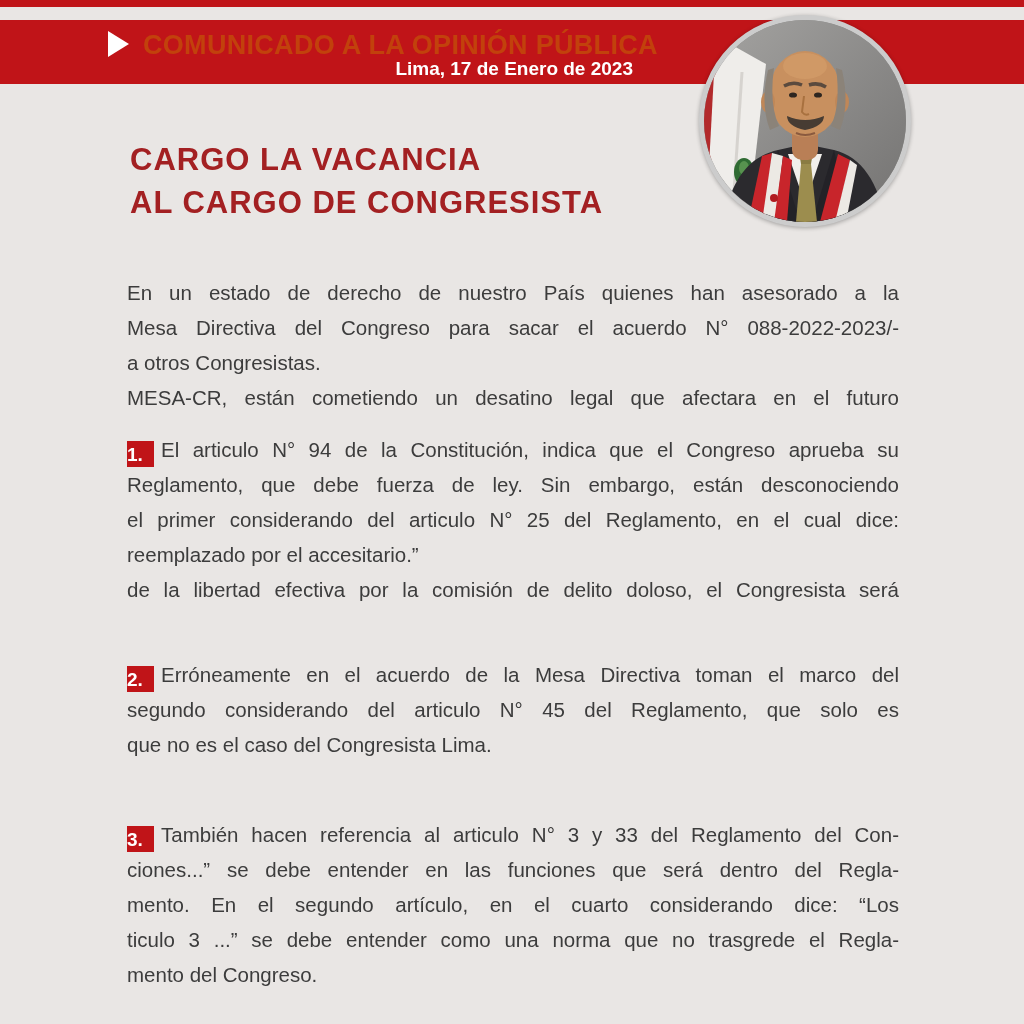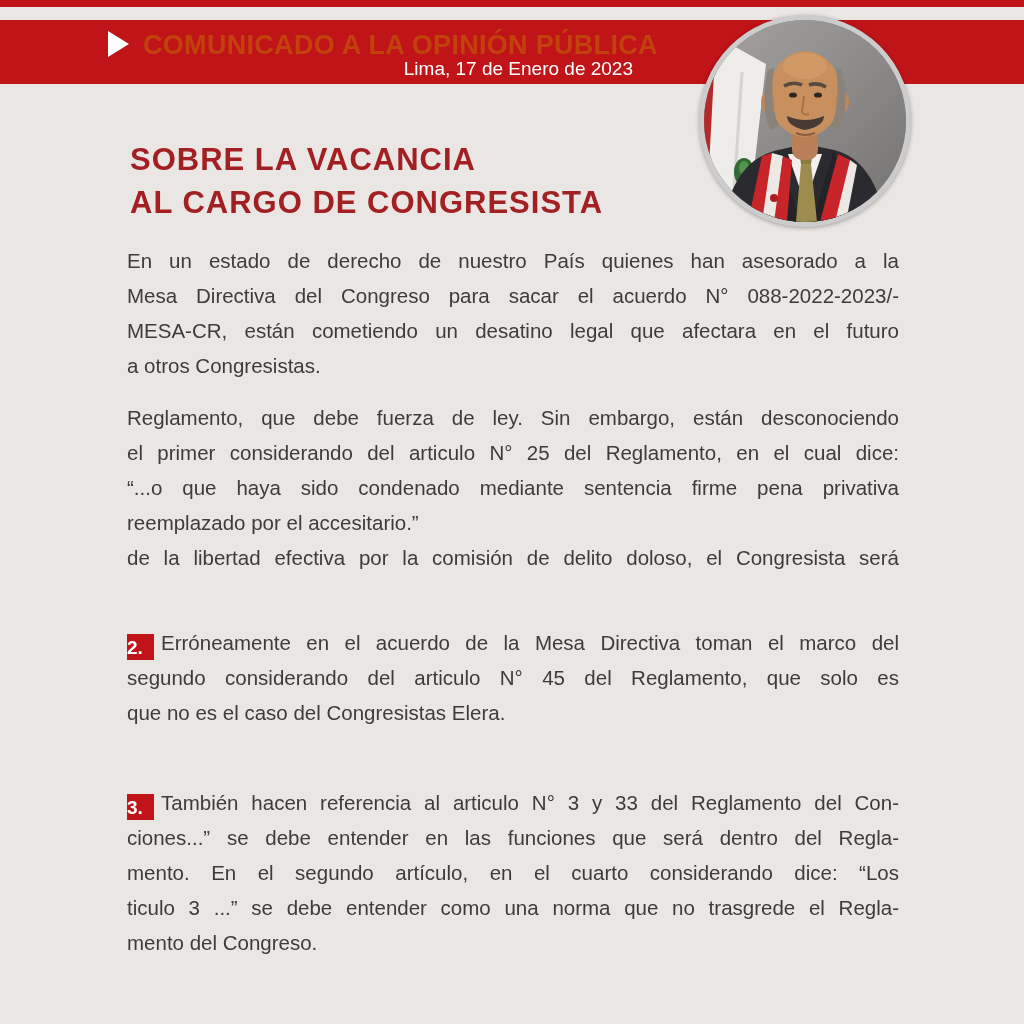--- a/index.html
+++ b/index.html
@@ -9,35 +9,35 @@
 
   
   .top-strip{position:absolute;left:0;top:0;width:1024px;height:7px;background:#c01418;}
   .red-bar{position:absolute;left:0;top:20px;width:1024px;height:64px;background:#c01418;}
   .play-icon{position:absolute;left:108px;top:31px;width:0;height:0;
              border-top:13px solid transparent;border-bottom:13px solid transparent;
              border-left:21px solid #ffffff;}
   .bar-title{position:absolute;left:143px;top:30px;color:#c2410c;font-weight:bold;
              font-size:27px;letter-spacing:0.3px;white-space:nowrap;}
   .bar-date{position:absolute;left:273px;top:58px;width:360px;text-align:right;
-            color:#ffffff;font-weight:normal;font-size:19px;white-space:nowrap;}
+            color:#ffffff;font-weight:bold;font-size:19px;white-space:nowrap;}
 
   
   .portrait{position:absolute;left:699px;top:15px;width:202px;height:202px;
             border:5px solid #cccccc;border-radius:50%;overflow:hidden;
             box-shadow:0 1px 4px rgba(0,0,0,.3);background:#8d8c8a;}
   .portrait svg{display:block;width:202px;height:202px;}
 
   
   .doc-title{position:absolute;left:130px;top:138px;color:#a32022;font-weight:bold;
              font-size:31px;line-height:43px;letter-spacing:1px;white-space:nowrap;}
 
   
   .para{position:absolute;left:127px;width:772px;color:#3c3c3c;font-size:20.5px;
-        line-height:35px;}
+        line-height:35px;margin-top:32px;}
   .para.p0{top:243px;}
   .para.p1{top:400px;}
   .para.p2{top:625px;}
   .para.p3{top:785px;}
   .bline{height:35px;text-align:justify;text-align-last:justify;overflow:hidden;}
   .bline.last{text-align:left;text-align-last:left;}
   .badge{display:inline-block;width:27px;height:27px;line-height:27px;margin-right:7px;
          background:#c01418;color:#ffffff;font-weight:bold;font-size:19px;
          text-align:center;vertical-align:-4px;}
 </style>
@@ -105,42 +105,42 @@
 
       <path d="M100,76 L98,92 q3,4 7,2" stroke="#a8713f" stroke-width="2" fill="none"></path>
 
       <path d="M83,96 Q101,104 120,96 Q120,106 101,110 Q83,106 83,96 Z" fill="#473c33"></path>
 
       <path d="M92,113 Q101,117 111,113" stroke="#8a5a3f" stroke-width="2" fill="none"></path>
     </svg>
   </div>
 
   <div class="doc-title">
-    <div>SOBRE LA VACANCIA</div>
+    <div>CARGO LA VACANCIA</div>
     <div>AL CARGO DE CONGRESISTA</div>
   </div>
 
   <div id="body-paragraphs">
       <div class="para p0">
         <div class="bline">En un estado de derecho de nuestro País quienes han asesorado a la</div>
         <div class="bline">Mesa Directiva del Congreso para sacar el acuerdo N° 088-2022-2023/-</div>
+        <div class="bline last">a otros Congresistas.</div>
         <div class="bline">MESA-CR, están cometiendo un desatino legal que afectara en el futuro</div>
-        <div class="bline last">a otros Congresistas.</div>
       </div>
       <div class="para p1">
+        <div class="bline"><span class="badge">1.</span>El articulo N° 94 de la Constitución, indica que el Congreso aprueba su</div>
         <div class="bline">Reglamento, que debe fuerza de ley. Sin embargo, están desconociendo</div>
         <div class="bline">el primer considerando del articulo N° 25 del Reglamento, en el cual dice:</div>
-        <div class="bline">“...o que haya sido condenado mediante sentencia firme pena privativa</div>
         <div class="bline last">reemplazado por el accesitario.”</div>
         <div class="bline">de la libertad efectiva por la comisión de delito doloso, el Congresista será</div>
       </div>
       <div class="para p2">
         <div class="bline"><span class="badge">2.</span>Erróneamente en el acuerdo de la Mesa Directiva toman el marco del</div>
         <div class="bline">segundo considerando del articulo N° 45 del Reglamento, que solo es</div>
-        <div class="bline last">que no es el caso del Congresistas Elera.</div>
+        <div class="bline last">que no es el caso del Congresista Lima.</div>
       </div>
       <div class="para p3">
         <div class="bline"><span class="badge">3.</span>También hacen referencia al articulo N° 3 y 33 del Reglamento del Con-</div>
         <div class="bline">ciones...” se debe entender en las funciones que será dentro del Regla-</div>
         <div class="bline">mento. En el segundo artículo, en el cuarto considerando dice: “Los</div>
         <div class="bline">ticulo 3 ...” se debe entender como una norma que no trasgrede el Regla-</div>
         <div class="bline last">mento del Congreso.</div>
       </div>
     </div>
 

